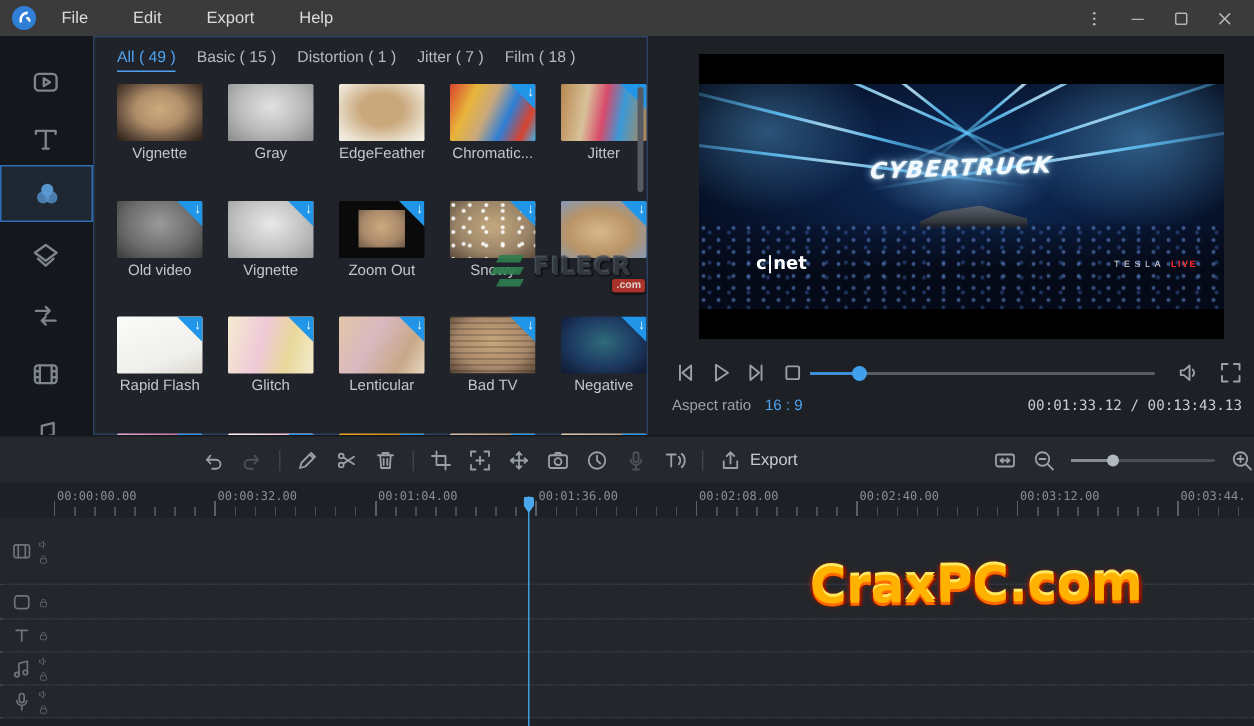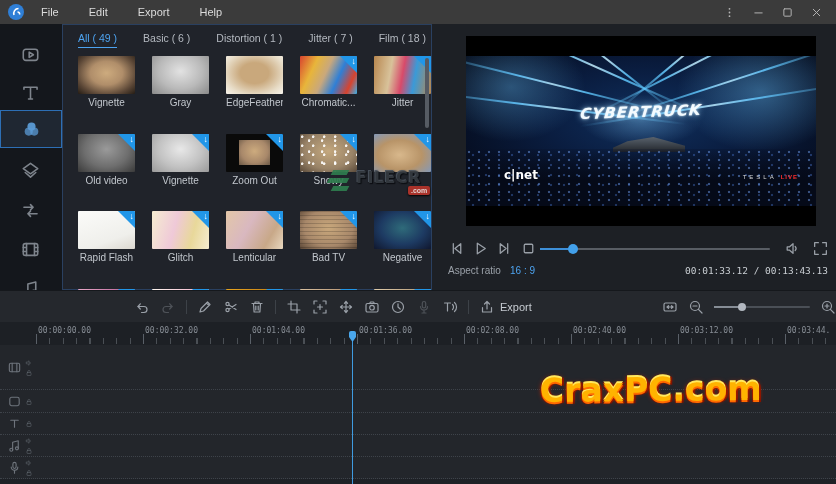--- a/index.html
+++ b/index.html
@@ -21,21 +21,21 @@
   #winctl .icn{width:13px;height:13px;color:#b5b5b5;padding:2px 5px;}
   
   #rail{position:absolute;left:0;top:24px;width:62px;height:266px;background:#14171c;}
   .rail-item{position:absolute;left:0;width:60px;height:36px;display:flex;align-items:center;justify-content:center;}
   .rail-item .icn{width:21px;height:21px;color:#7e848c;}
   .rail-item.active{background:#1f2732;border:1px solid #2d6fb5;left:0;width:60px;}
   .rail-item.active .icn{color:#5b9bd5;}
   
   #panel{position:absolute;left:62px;top:24px;width:370px;height:266px;background:#20232a;
          box-shadow:inset 0 0 0 1px #2a4060;overflow:hidden;}
-  #tabs{position:absolute;left:16px;top:8px;display:flex;gap:26px;}
+  #tabs{position:absolute;left:16px;top:8px;display:flex;gap:14px;}
   .tab{font-size:10.5px;color:#b4b9c0;padding-bottom:3px;white-space:nowrap;}
   .tab.active{color:#4da3f0;border-bottom:1px solid #4da3f0;}
   #grid{position:absolute;left:16px;top:32px;width:345px;height:300px;
         display:grid;grid-template-columns:repeat(5,57px);column-gap:17px;row-gap:10px;}
   .cell{width:57px;height:57px;position:relative;}
   .thumb{width:57px;height:38px;position:relative;overflow:hidden;border-radius:1px;background:#888;}
   .fx-label{margin-top:3px;font-size:10px;color:#c2c7cd;text-align:center;white-space:nowrap;
             overflow:hidden;width:57px;}
   .badge{position:absolute;top:0;right:0;width:0;height:0;
          border-top:17px solid #2196e8;border-left:17px solid transparent;}
@@ -245,21 +245,21 @@
           <path d="M6 12.5 V4.5 l6 -1.5 v8"></path>
           <circle cx="4.6" cy="12.5" r="1.6"></circle>
           <circle cx="10.6" cy="11" r="1.6"></circle>
         </svg></span>
     </div>
   </div>
 
 <div id="panel">
   <div id="tabs">
       <span class="tab active">All ( 49 )</span>
-      <span class="tab">Basic ( 6 )</span>
+      <span class="tab">Basic ( 15 )</span>
       <span class="tab">Distortion ( 1 )</span>
       <span class="tab">Jitter ( 7 )</span>
       <span class="tab">Film ( 18 )</span>
     </div>
   <div id="grid">
       <div class="cell">
         <div class="thumb tone-vignette"></div>
         <div class="fx-label">Vignette</div>
       </div>
       <div class="cell">

